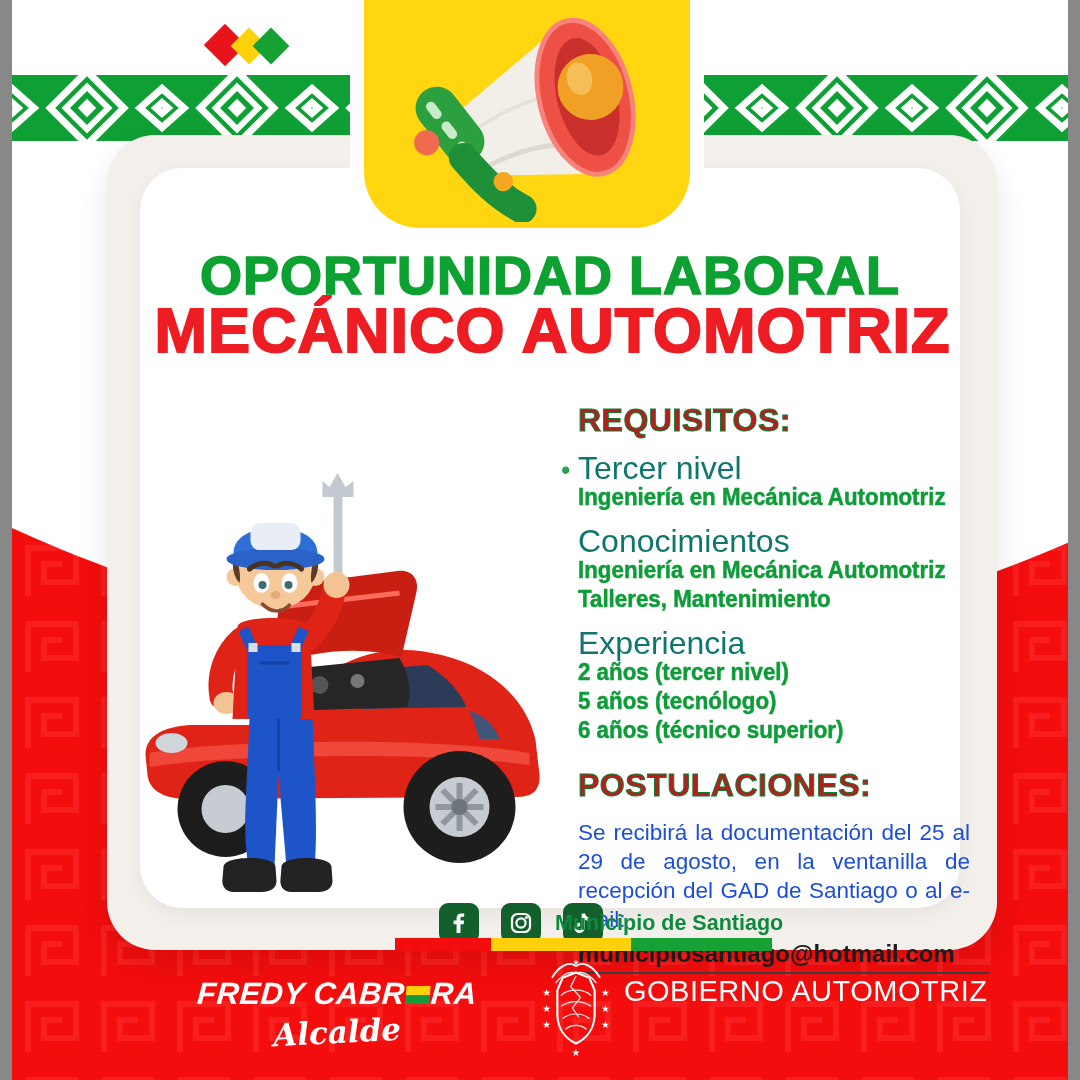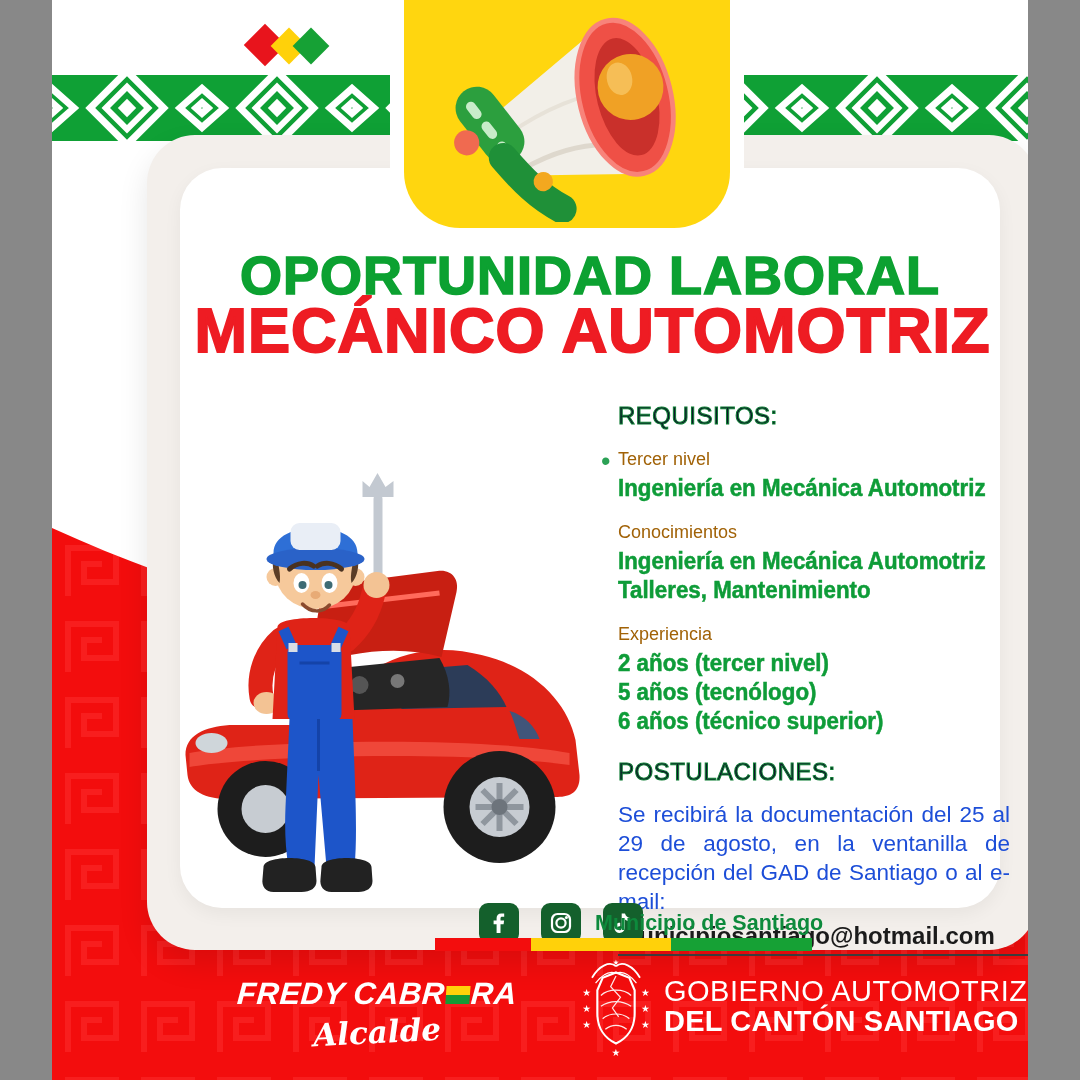--- a/index.html
+++ b/index.html
@@ -1,17 +1,17 @@
 <!DOCTYPE html>
 <html><head>
 <meta charset="utf-8">
 <style>
   html,body{margin:0;padding:0;background:#888;}
   .canvas{
-    position:relative;width:976px;height:1080px;overflow:hidden;
+    position:relative;width:1056px;height:1080px;overflow:hidden;
     background:#ffffff;font-family:"Liberation Sans",sans-serif;
     margin:0 auto;
   }
   .abs{position:absolute;}
 
   
   #red-bg{left:0;top:0;z-index:1;}
   #band{left:0;top:75px;z-index:2;}
   #logo-diamonds{left:190px;top:18px;z-index:2;}
 
@@ -40,27 +40,27 @@
     font-size:63px;line-height:68px;font-weight:900;letter-spacing:1px;
     color:#ee1c23;-webkit-text-stroke:2px #ee1c23;white-space:nowrap;
   }
 
   
   #mechanic{left:115px;top:435px;z-index:8;}
 
   
   .rcol{left:566px;top:402px;width:394px;z-index:8;}
   .sec-heading{
-    font-size:24px;font-weight:400;color:#0f172a;letter-spacing:.5px;
+    font-size:32px;font-weight:700;color:#b91c1c;letter-spacing:.5px;
     -webkit-text-stroke:1px #0b7d31;margin:0 0 14px 0;
   }
   .group{position:relative;margin:0 0 14px 0;}
   .group.last{margin-bottom:22px;}
   .bullet{position:absolute;left:-17px;top:2px;font-size:27px;color:#2ba155;}
-  .glabel{font-size:18px;line-height:30px;color:#a16207;}
+  .glabel{font-size:32px;line-height:30px;color:#0f766e;}
   .gline{
     font-size:23.5px;line-height:29px;font-weight:bold;color:#0e9c38;
     -webkit-text-stroke:.5px #0e9c38;transform:scaleX(.95);transform-origin:left;
   }
   .post-body{
     margin:0;font-size:22.5px;line-height:29px;color:#1d4ed8;
     width:392px;text-align:justify;
   }
   .email{
     display:inline-block;margin-top:6px;padding:0 34px 4px 0;
@@ -309,16 +309,15 @@
       <text x="78" y="42">★</text>
       <text x="78" y="60">★</text>
       <text x="78" y="78">★</text>
       <text x="45" y="110">★</text>
       <text x="45" y="8" font-size="8">★</text>
     </g>
   </svg>
 
   <div class="abs gov">
     <div class="gov-l1">GOBIERNO AUTOMOTRIZ</div>
-    <div class="gov-l2">DEL CANTÓN SANTIAGO</div>
   </div>
 
 </div>
 
 </body></html>

